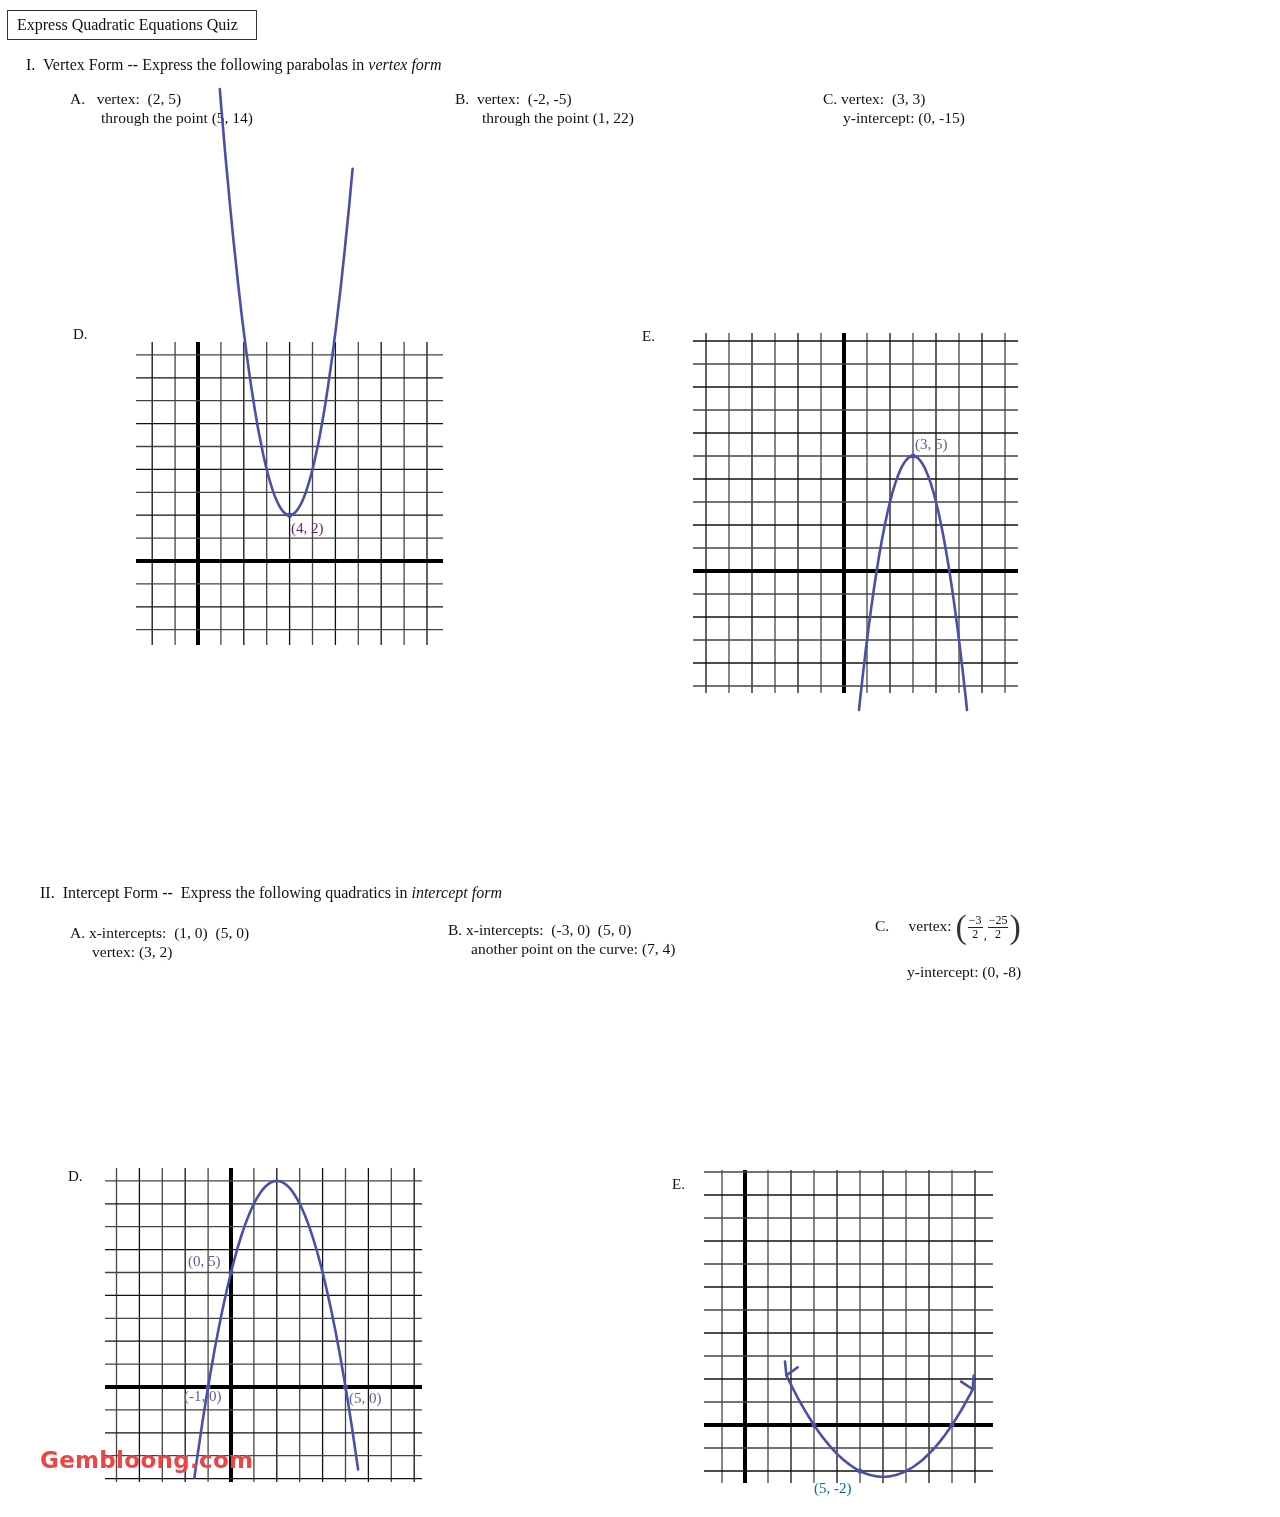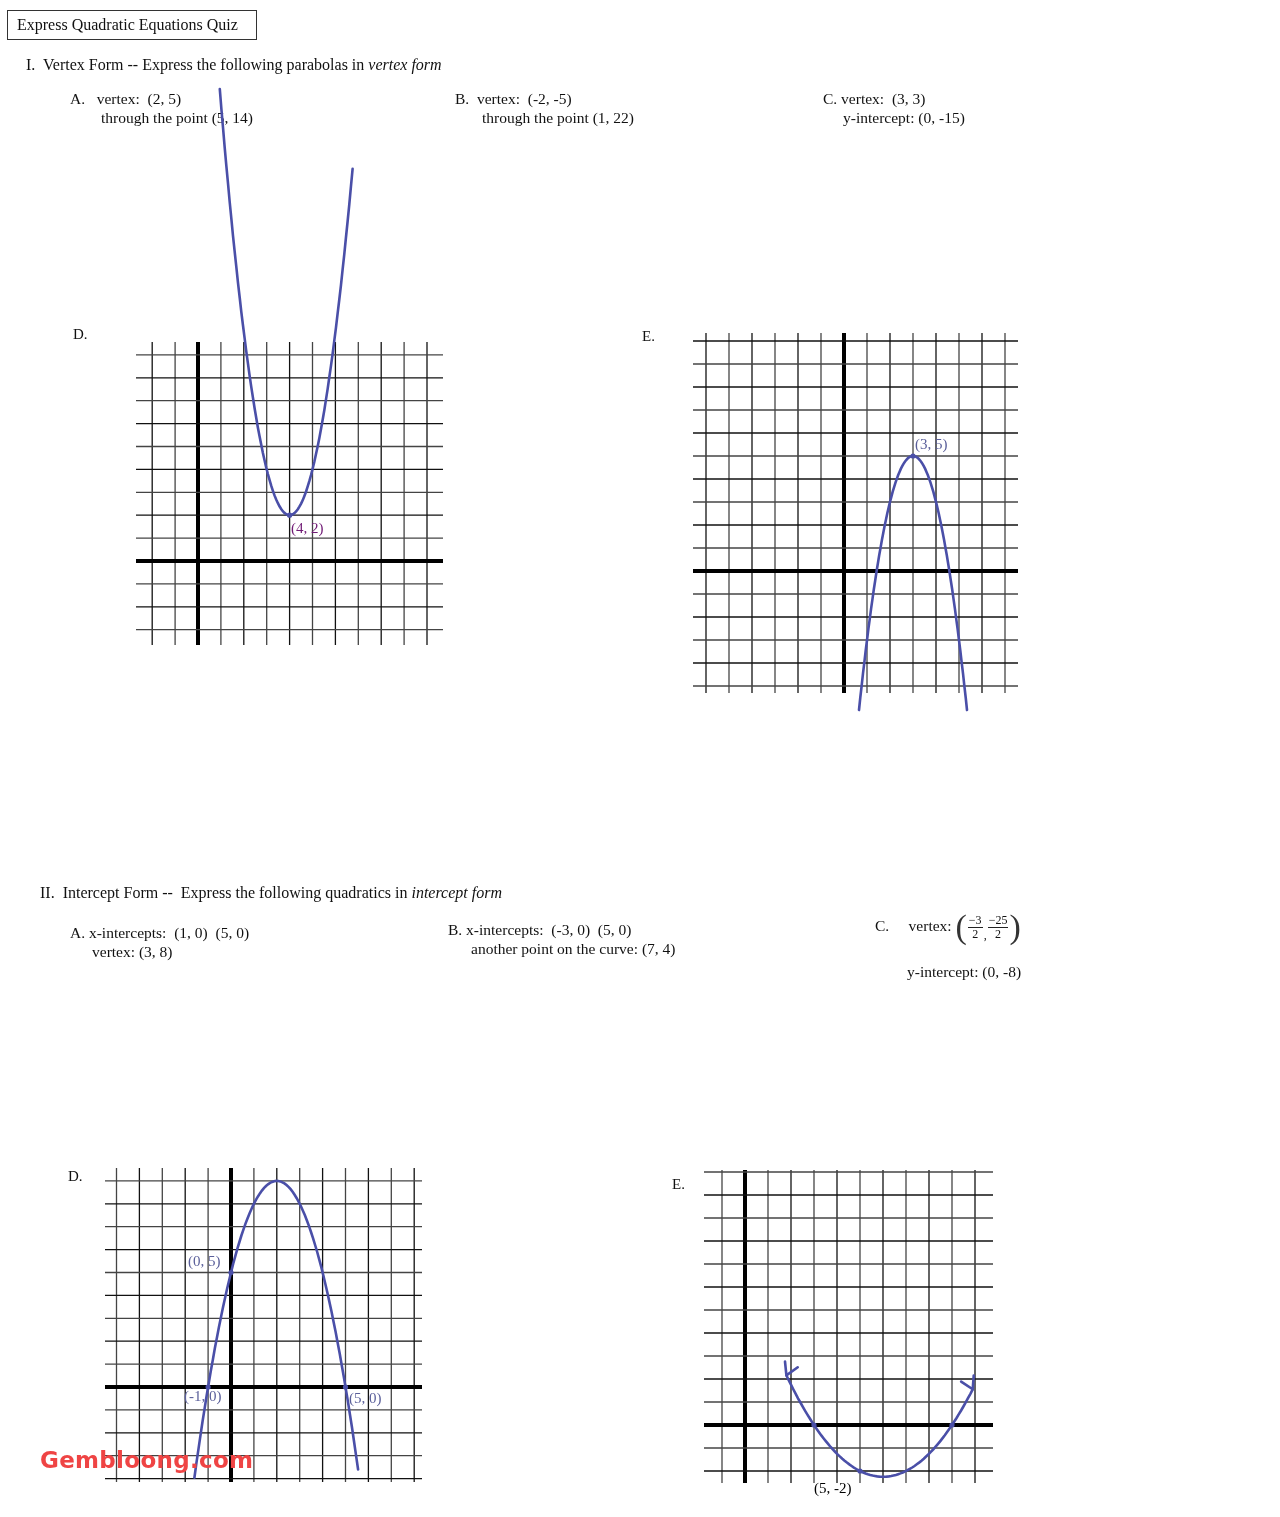--- a/index.html
+++ b/index.html
@@ -116,21 +116,21 @@
   </svg>
 <div class="abs glabel" style="left:915px; top:436px; color:#5a5f9a;">(3, 5)</div>
 
 <div class="abs sec" style="left:40px; top:884px;">
   <span style="white-space:pre">II.  Intercept Form --  Express the following quadratics in </span><em>intercept form</em>
 </div>
 
 <div class="abs item" style="left:70px; top:923px;">
   <span>A.</span>
   <span style="white-space:pre">x-intercepts:  (1, 0)  (5, 0)</span>
-  <span class="row2" style="padding-left:22px;">vertex:  (3, 8)</span>
+  <span class="row2" style="padding-left:22px;">vertex:  (3, 2)</span>
 </div>
 <div class="abs item" style="left:448px; top:920px;">
   <span>B.</span>
   <span style="white-space:pre">x-intercepts:  (-3, 0)  (5, 0)</span>
   <span class="row2" style="padding-left:23px;">another point on the curve:  (7, 4)</span>
 </div>
 <div class="abs item" style="left:875px; top:906px;">
   <div style="height:40px; line-height:40px;">
     <span>C.</span>&nbsp;&nbsp;&nbsp;&nbsp;
     <span>vertex:</span>
@@ -206,15 +206,15 @@
     <line x1="704" y1="1218" x2="993" y2="1218" stroke="#444" stroke-width="1.3"></line>
     <line x1="704" y1="1195" x2="993" y2="1195" stroke="#111" stroke-width="1.3"></line>
     <line x1="704" y1="1172" x2="993" y2="1172" stroke="#444" stroke-width="1.3"></line>
     <path d="M786.4 1375.3L788.7 1380.2L791.1 1384.9L793.4 1389.5L795.7 1393.9L798.0 1398.3L800.4 1402.5L802.7 1406.7L805.0 1410.7L807.4 1414.6L809.7 1418.3L812.0 1422.0L814.3 1425.5L816.7 1428.9L819.0 1432.2L821.3 1435.4L823.7 1438.5L826.0 1441.4L828.3 1444.2L830.6 1447.0L833.0 1449.5L835.3 1452.0L837.6 1454.4L840.0 1456.6L842.3 1458.7L844.6 1460.7L846.9 1462.6L849.3 1464.4L851.6 1466.0L853.9 1467.6L856.3 1469.0L858.6 1470.3L860.9 1471.5L863.2 1472.5L865.6 1473.5L867.9 1474.3L870.2 1475.0L872.6 1475.6L874.9 1476.0L877.2 1476.4L879.5 1476.6L881.9 1476.7L884.2 1476.7L886.5 1476.6L888.9 1476.4L891.2 1476.0L893.5 1475.5L895.9 1475.0L898.2 1474.2L900.5 1473.4L902.8 1472.5L905.2 1471.4L907.5 1470.2L909.8 1468.9L912.2 1467.5L914.5 1466.0L916.8 1464.3L919.1 1462.6L921.5 1460.7L923.8 1458.7L926.1 1456.5L928.5 1454.3L930.8 1451.9L933.1 1449.5L935.4 1446.9L937.8 1444.1L940.1 1441.3L942.4 1438.4L944.8 1435.3L947.1 1432.1L949.4 1428.8L951.7 1425.4L954.1 1421.8L956.4 1418.2L958.7 1414.4L961.1 1410.5L963.4 1406.5L965.7 1402.4L968.0 1398.1L970.4 1393.8L972.7 1389.3" fill="none" stroke="#4a4fa8" stroke-width="2.6" stroke-linecap="round"></path>
     <circle cx="814" cy="1425" r="2.6" fill="#4a4fa8"></circle>
     <circle cx="952" cy="1425" r="2.6" fill="#4a4fa8"></circle>
     <circle cx="860" cy="1471" r="2.6" fill="#4a4fa8"></circle>
     <path d="M784.993069989376 1361.4989816603404 L786.4 1375.32 L797.7382006738524 1367.2922228805571" fill="none" stroke="#4a4fa8" stroke-width="2.6" stroke-linecap="round" stroke-linejoin="round"></path>
     <path d="M961.1475372962358 1381.576244076423 L972.7 1389.2925 L973.7302955352503 1375.4383132281234" fill="none" stroke="#4a4fa8" stroke-width="2.6" stroke-linecap="round" stroke-linejoin="round"></path>
   </svg>
-<div class="abs glabel" style="left:814px; top:1480px; color:#000000;">(5, -2)</div>
+<div class="abs glabel" style="left:814px; top:1480px; color:#0369a1;">(5, -2)</div>
 
 <div class="abs watermark">Gembloong.com</div>
 
 </body></html>

